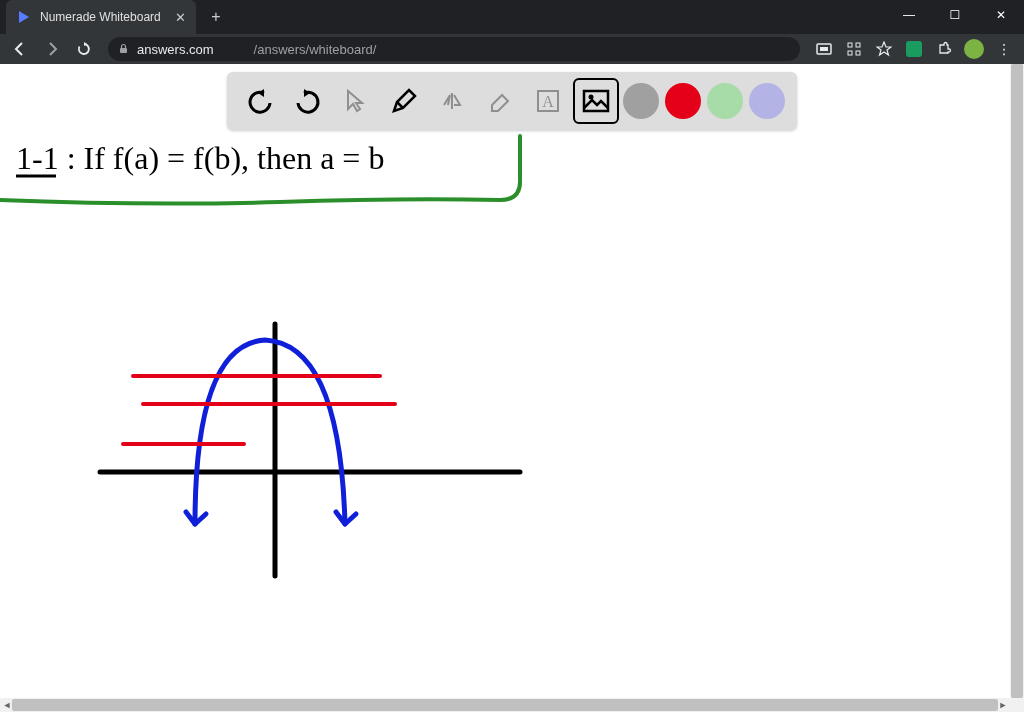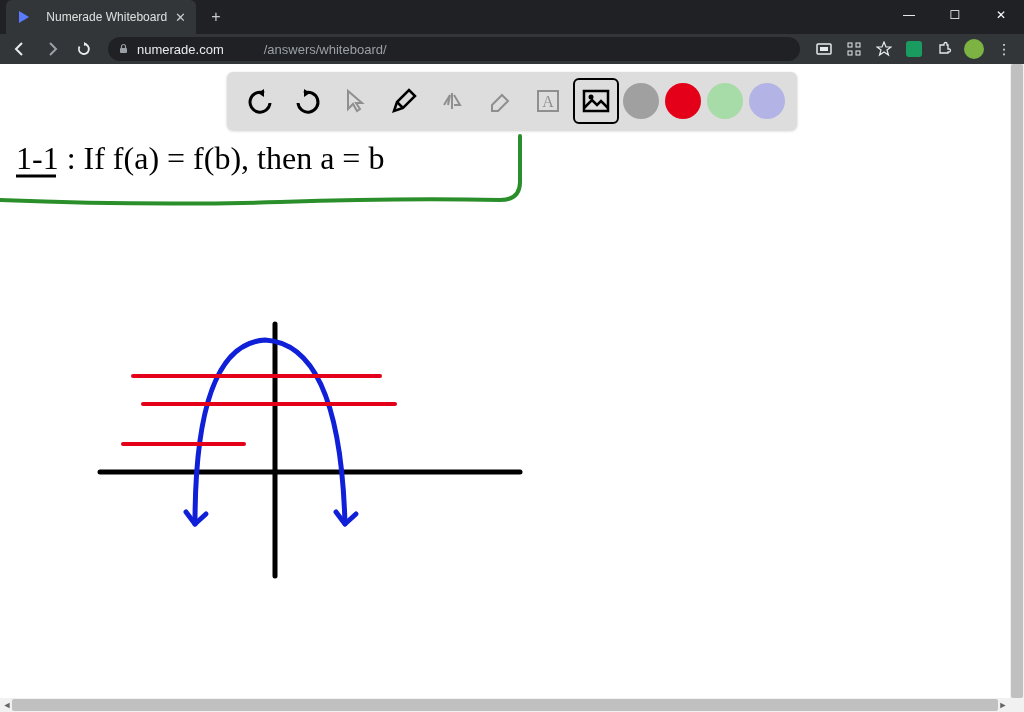--- a/index.html
+++ b/index.html
@@ -1,21 +1,21 @@
 <!DOCTYPE html>
 <html><head>
 <meta charset="utf-8">
 <style>
 * { margin: 0; padding: 0; box-sizing: border-box; }
 body { font-family: "Segoe UI", Arial, sans-serif; background: #fff; overflow: hidden; }
 
 .window { width: 1024px; height: 712px; display: flex; flex-direction: column; background: #fff; }
 
 
-.titlebar { height: 34px; background: #202124; display: flex; align-items: flex-start; text-align: right; }
+.titlebar { height: 34px; background: #202124; display: flex; align-items: flex-start; }
 .tab { height: 34px; background: #323639; border-radius: 6px 6px 0 0; display: flex; align-items: center; padding: 0 10px; gap: 8px; margin-left: 6px; width: 190px; }
 .tab .favicon { width: 16px; height: 16px; display: flex; align-items: center; justify-content: center; }
 .tab .title { color: #e0e0e0; font-size: 12px; flex: 1; white-space: nowrap; overflow: hidden; text-overflow: ellipsis; }
 .tab .close { color: #ccc; font-size: 13px; cursor: pointer; }
 .newtab { width: 28px; height: 28px; display: flex; align-items: center; justify-content: center; color: #ccc; font-size: 16px; margin-left: 6px; margin-top: 3px; cursor: pointer; }
 .tbar-spacer { flex: 1; }
 .wcontrols { display: flex; }
 .wbtn { width: 46px; height: 30px; display: flex; align-items: center; justify-content: center; color: #fff; font-size: 12px; cursor: pointer; }
 
 
@@ -98,21 +98,21 @@
         </svg>
     </div>
     <div class="omnibox">
       <span class="lock">
         <svg width="11" height="11" viewBox="0 0 11 11">
             <rect x="2" y="5" width="7" height="5" rx="1" fill="#9aa0a6"></rect>
             <path d="M3.5 5 V3.5 A2 2 0 0 1 7.5 3.5 V5" stroke="#9aa0a6" stroke-width="1.2" fill="none"></path>
           </svg>
       </span>
       <span class="url">
-        <span>numerade.com</span><span class="path">/answers/whiteboard/</span>
+        <span>answers.com</span><span class="path">/answers/whiteboard/</span>
       </span>
     </div>
     <div class="addricons">
       <div class="addricon">
         <svg width="16" height="16" viewBox="0 0 16 16">
             <rect x="1" y="3" width="14" height="10" rx="1" stroke="#e8eaed" stroke-width="1.5" fill="none"></rect>
             <rect x="4" y="6" width="8" height="4" fill="#e8eaed"></rect>
           </svg>
       </div>
       <div class="addricon">

